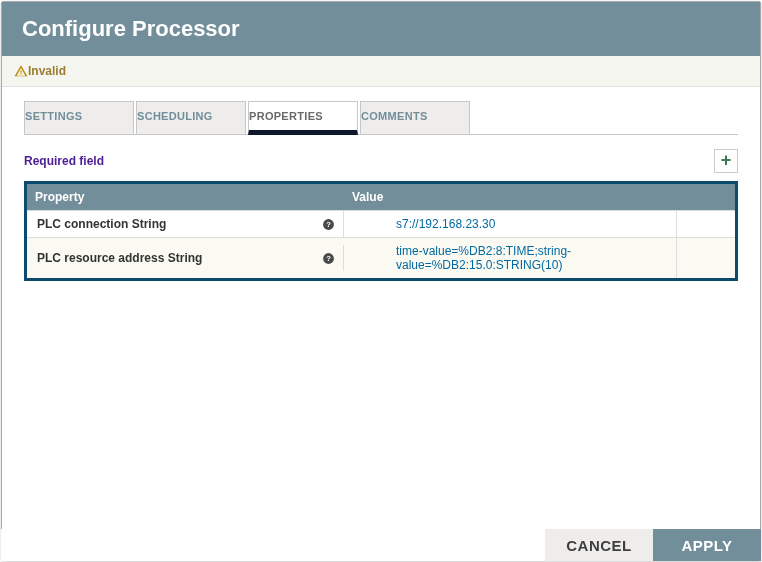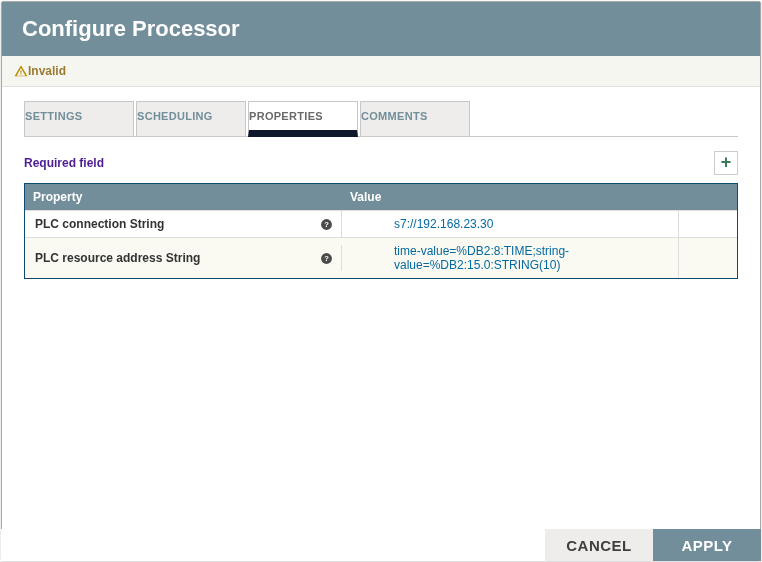--- a/index.html
+++ b/index.html
@@ -63,21 +63,21 @@
     letter-spacing: 0.3px;
     padding: 8px 0;
     width: 110px;
     margin-right: 2px;
     cursor: pointer;
     position: relative;
   }
   .tab.active {
     background: #fff;
     color: #6a6a6a;
-    border-bottom: 7px solid #0f172a;
+    border-bottom: 5px solid #0f172a;
     margin-bottom: -1px;
   }
   .section-label-row {
     display: flex;
     justify-content: space-between;
     align-items: center;
     margin-top: 14px;
     margin-bottom: 8px;
   }
   .section-label {
@@ -90,21 +90,21 @@
     border: 1px solid #ccc;
     background: #fff;
     color: #3b7a57;
     font-size: 18px;
     font-weight: bold;
     line-height: 20px;
     text-align: center;
     cursor: pointer;
   }
   .prop-table {
-    border: 1px solid #0c4a6e;
+    border: 3px solid #0c4a6e;
   }
   .thead {
     display: flex;
     background: #728e9b;
     color: #fff;
     font-weight: bold;
   }
   .th, .td {
     padding: 6px 8px;
   }

